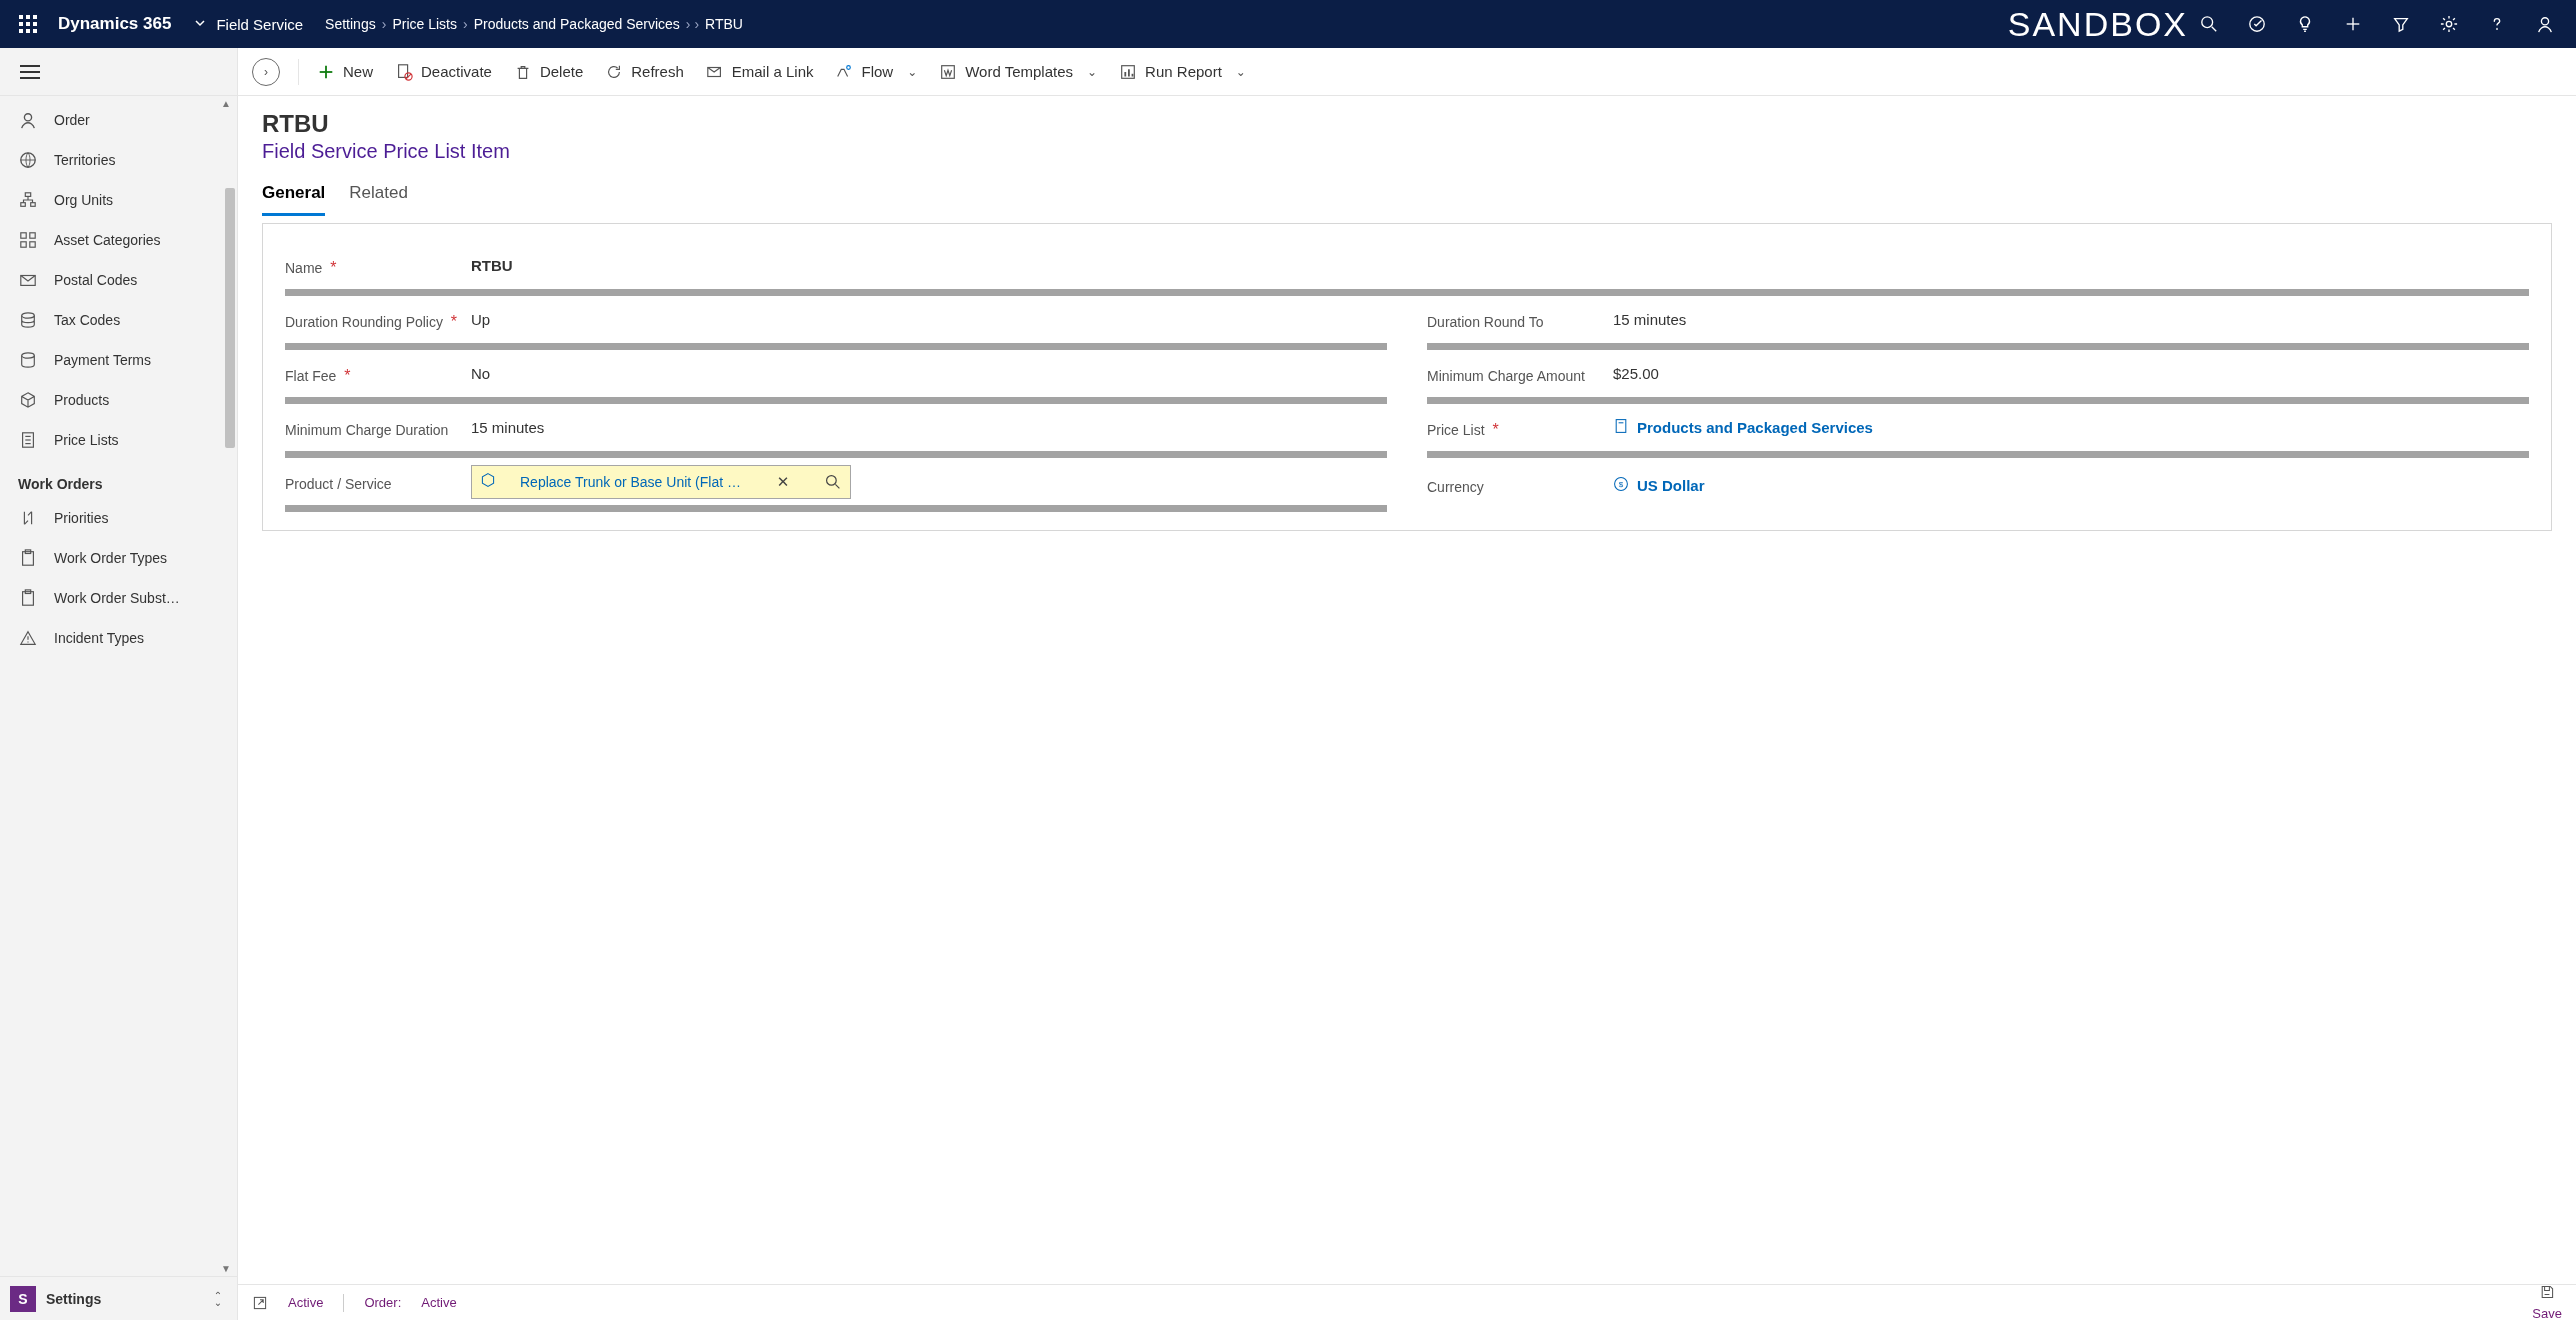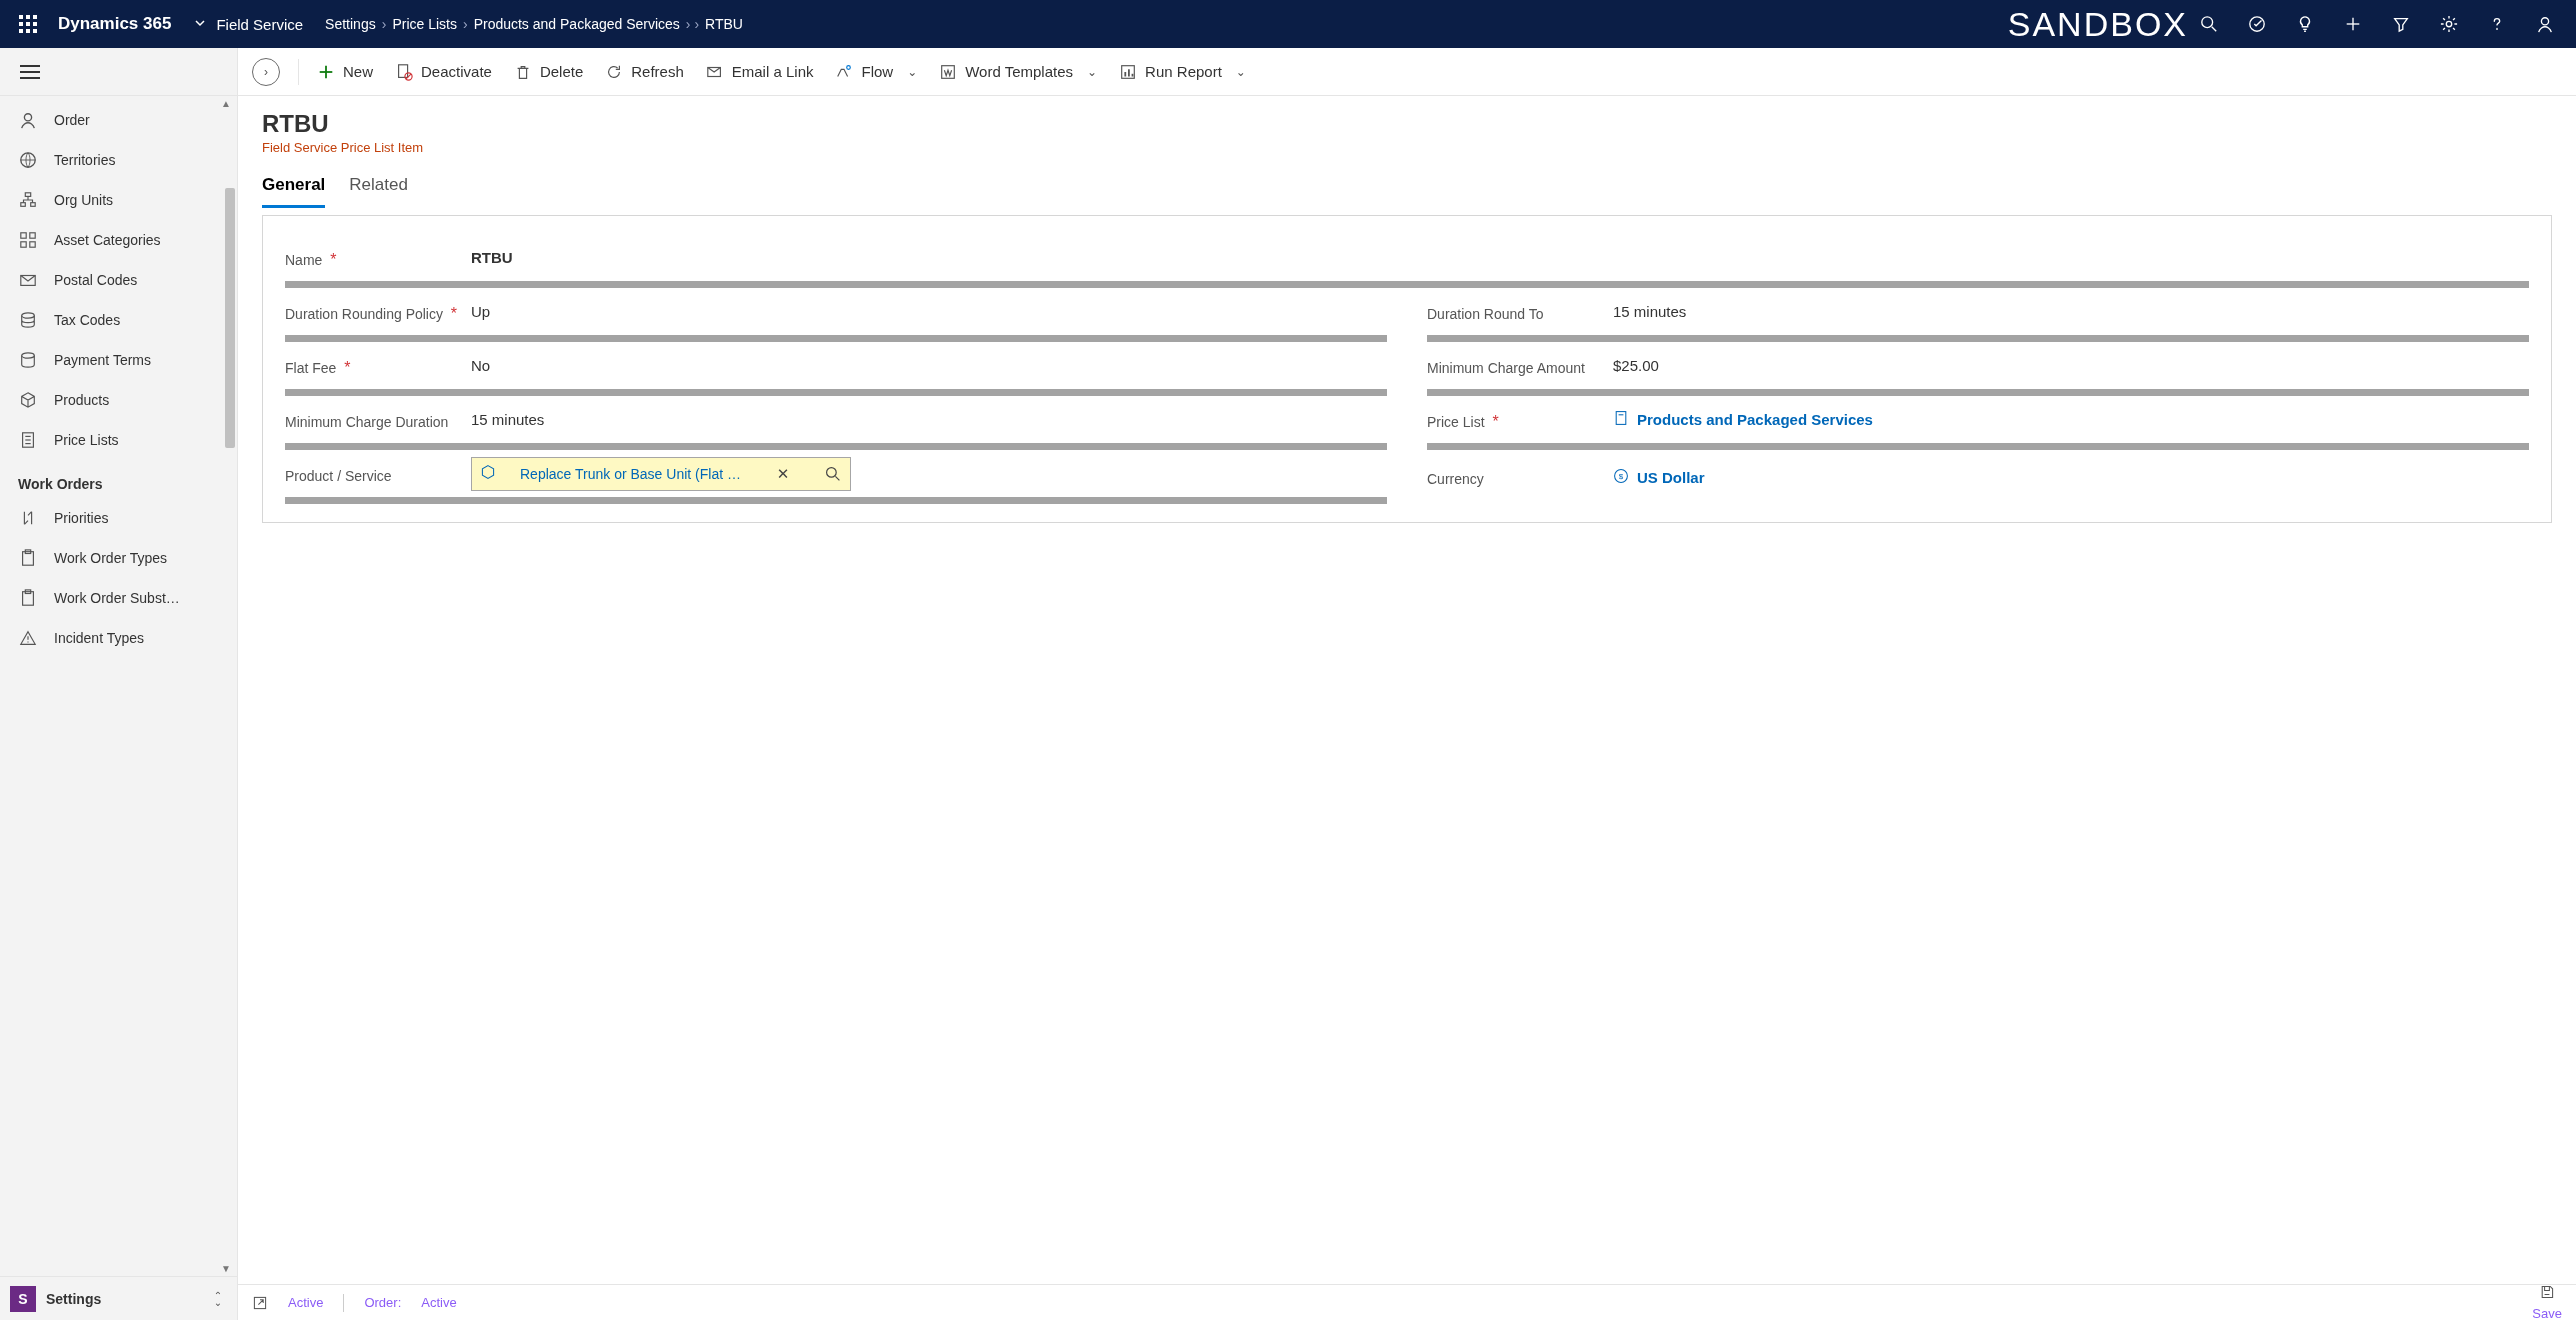--- a/index.html
+++ b/index.html
@@ -40,41 +40,41 @@
   .cmdbar { height: 48px; border-bottom: 1px solid #e5e5e5; display: flex; align-items: center; padding: 0 14px; gap: 22px; color: #333; }
   .cmdbar .record-icon { width: 28px; height: 28px; border: 1.5px solid #6a6a6a; border-radius: 50%; display: flex; align-items: center; justify-content: center; font-size: 12px; color:#555; }
   .cmd { display: flex; align-items: center; gap: 8px; cursor: pointer; font-size: 15px; }
   .cmd svg { width: 18px; height: 18px; }
   .cmd .chev-d { font-size: 12px; margin-left: 6px; color: #555; }
   .divider { width:1px; height:26px; background:#e5e5e5; margin:0 -4px; }
 
   .content { flex: 1; overflow: auto; position: relative; }
   .header { padding: 14px 24px 0 24px; }
   .record-title { font-size: 24px; font-weight: 700; }
-  .record-sub { font-size: 13px; color: #c2410c; margin-top: 2px; }
+  .record-sub { font-size: 20px; color: #4c1d95; margin-top: 2px; }
   .tabs { display: flex; gap: 24px; margin-top: 20px; border-bottom: 1px solid transparent; padding-bottom: 0; }
   .tab { font-size: 17px; color: #555; padding-bottom: 10px; cursor: pointer; }
   .tab.active { color: #000; font-weight: 600; border-bottom: 3px solid #0078d4; }
 
   .form-card { margin: 6px 24px 24px 24px; border: 1px solid #d6d6d6; padding: 18px 0; }
   .form-grid { display: grid; grid-template-columns: 1fr 1fr; gap: 0 40px; padding: 0 22px; }
   .row { display: flex; align-items: center; min-height: 54px; border-bottom: 7px solid #a3a3a3; }
   .row:last-child { border-bottom:none;}
   .full { grid-column: 1 / span 2; }
   .label-col { width: 180px; display: flex; align-items: flex-start; gap: 6px; padding-top: 4px; }
   .label-col .lbl { font-size: 14px; color: #555; line-height: 18px; }
   .req { color: #d13438; font-size: 16px; width:10px; text-align:center;}
   .val { font-size: 15px; padding-left: 6px; flex: 1; display:flex; align-items:center; gap:8px;}
   .lookup-link { color: #0067b8; font-weight: 600; cursor: pointer; }
   .lookup-icon svg { width: 16px; height: 16px; }
   .lookup-box { display:flex; align-items:center; border:1px solid #a6a6a6; height:34px; padding:0 4px 0 8px; gap:24px; flex:1; max-width:380px; background:#fef9c3;}
   .lookup-box .lv { color:#0067b8; flex:1; overflow:hidden; text-overflow:ellipsis; white-space:nowrap; font-size:14px;}
   .lookup-box .xbtn, .lookup-box .sbtn { width:26px; height:26px; display:flex; align-items:center; justify-content:center; cursor:pointer; color:#444;}
 
-  .statusbar { height: 36px; border-top: 1px solid #e5e5e5; display: flex; align-items: center; padding: 0 14px; gap: 20px; font-size: 13px; color: #8b5cf6; }
+  .statusbar { height: 36px; border-top: 1px solid #e5e5e5; display: flex; align-items: center; padding: 0 14px; gap: 20px; font-size: 13px; color: #701a75; }
   .statusbar .sp { flex: 1; }
   .statusbar .sbtn { display:flex; align-items:center; gap:6px; cursor:pointer;flex-direction:column;}
 
   .navlist .scroll-arrow { position: absolute; right: 6px; color: #777; font-size: 10px;}
   .top-arrow { top: 2px;}
   .bot-arrow { bottom: 2px;}
 </style>
 </head>
 <body>
 

